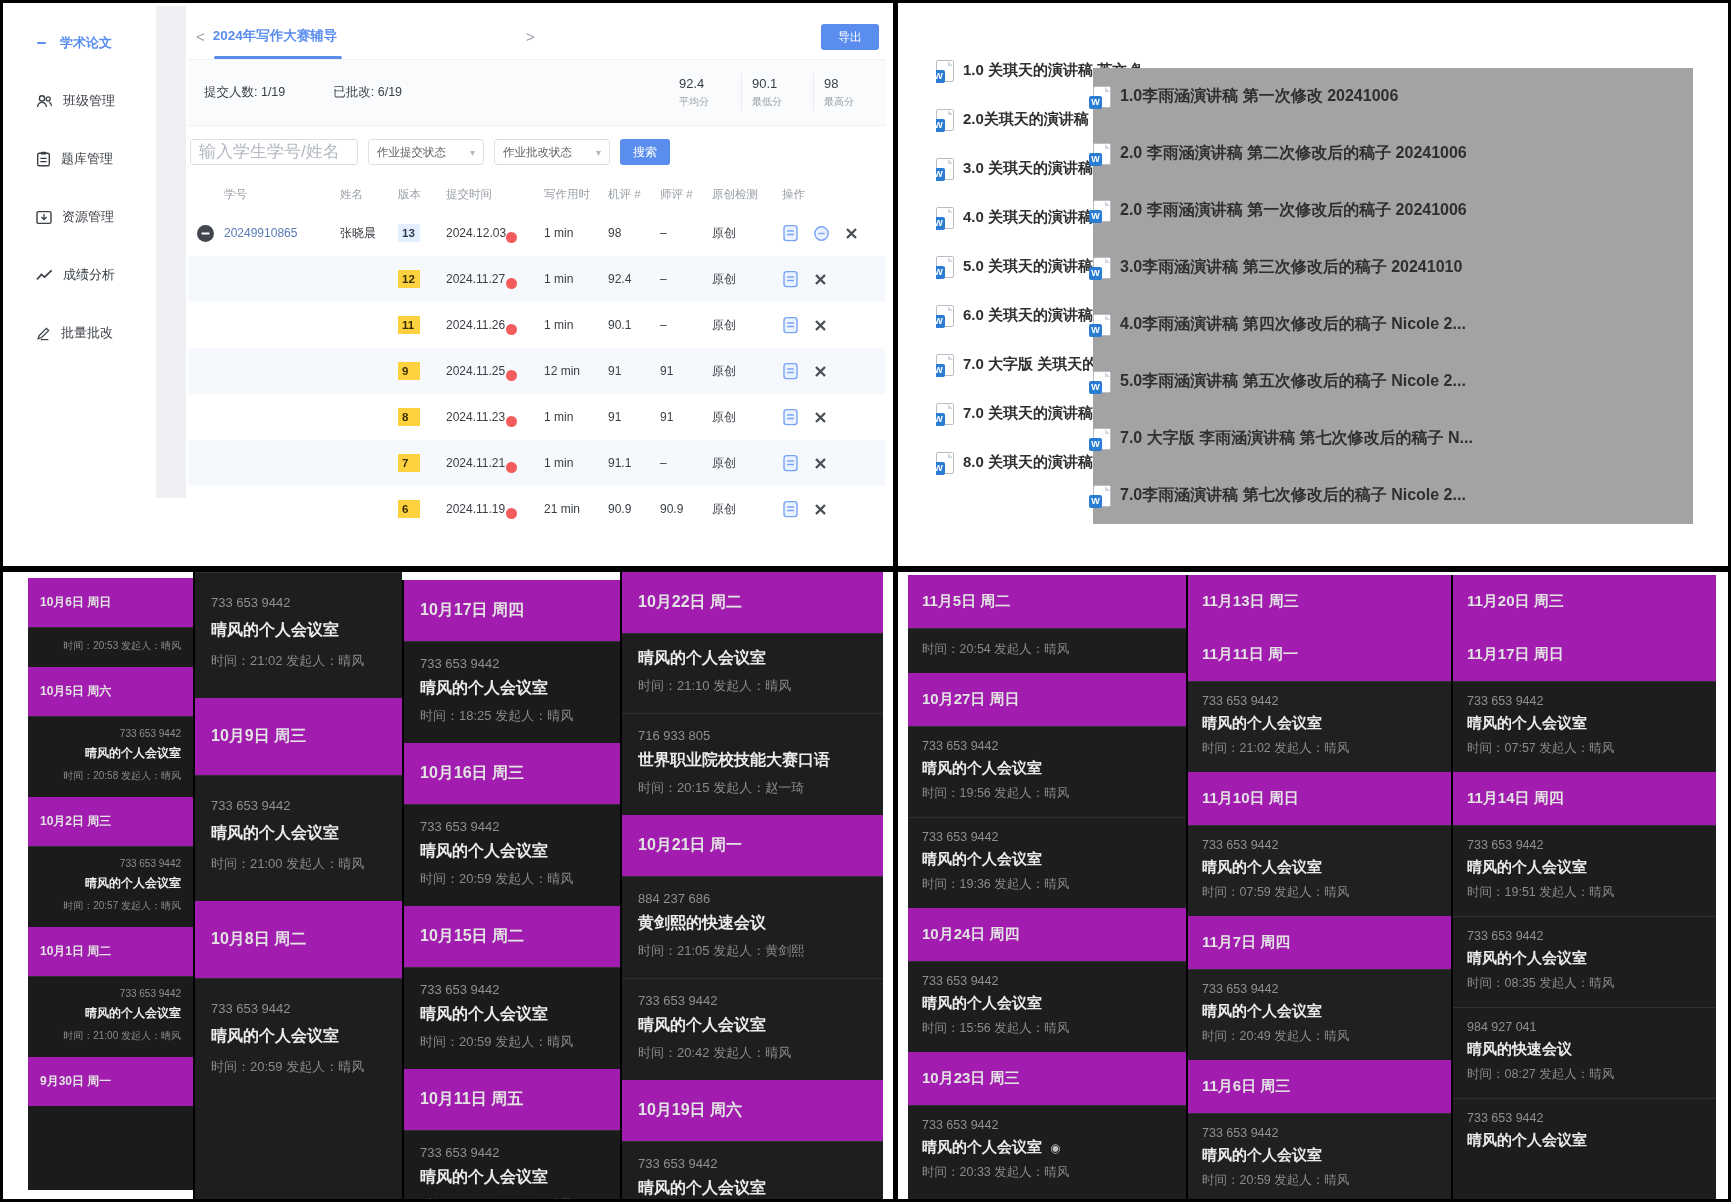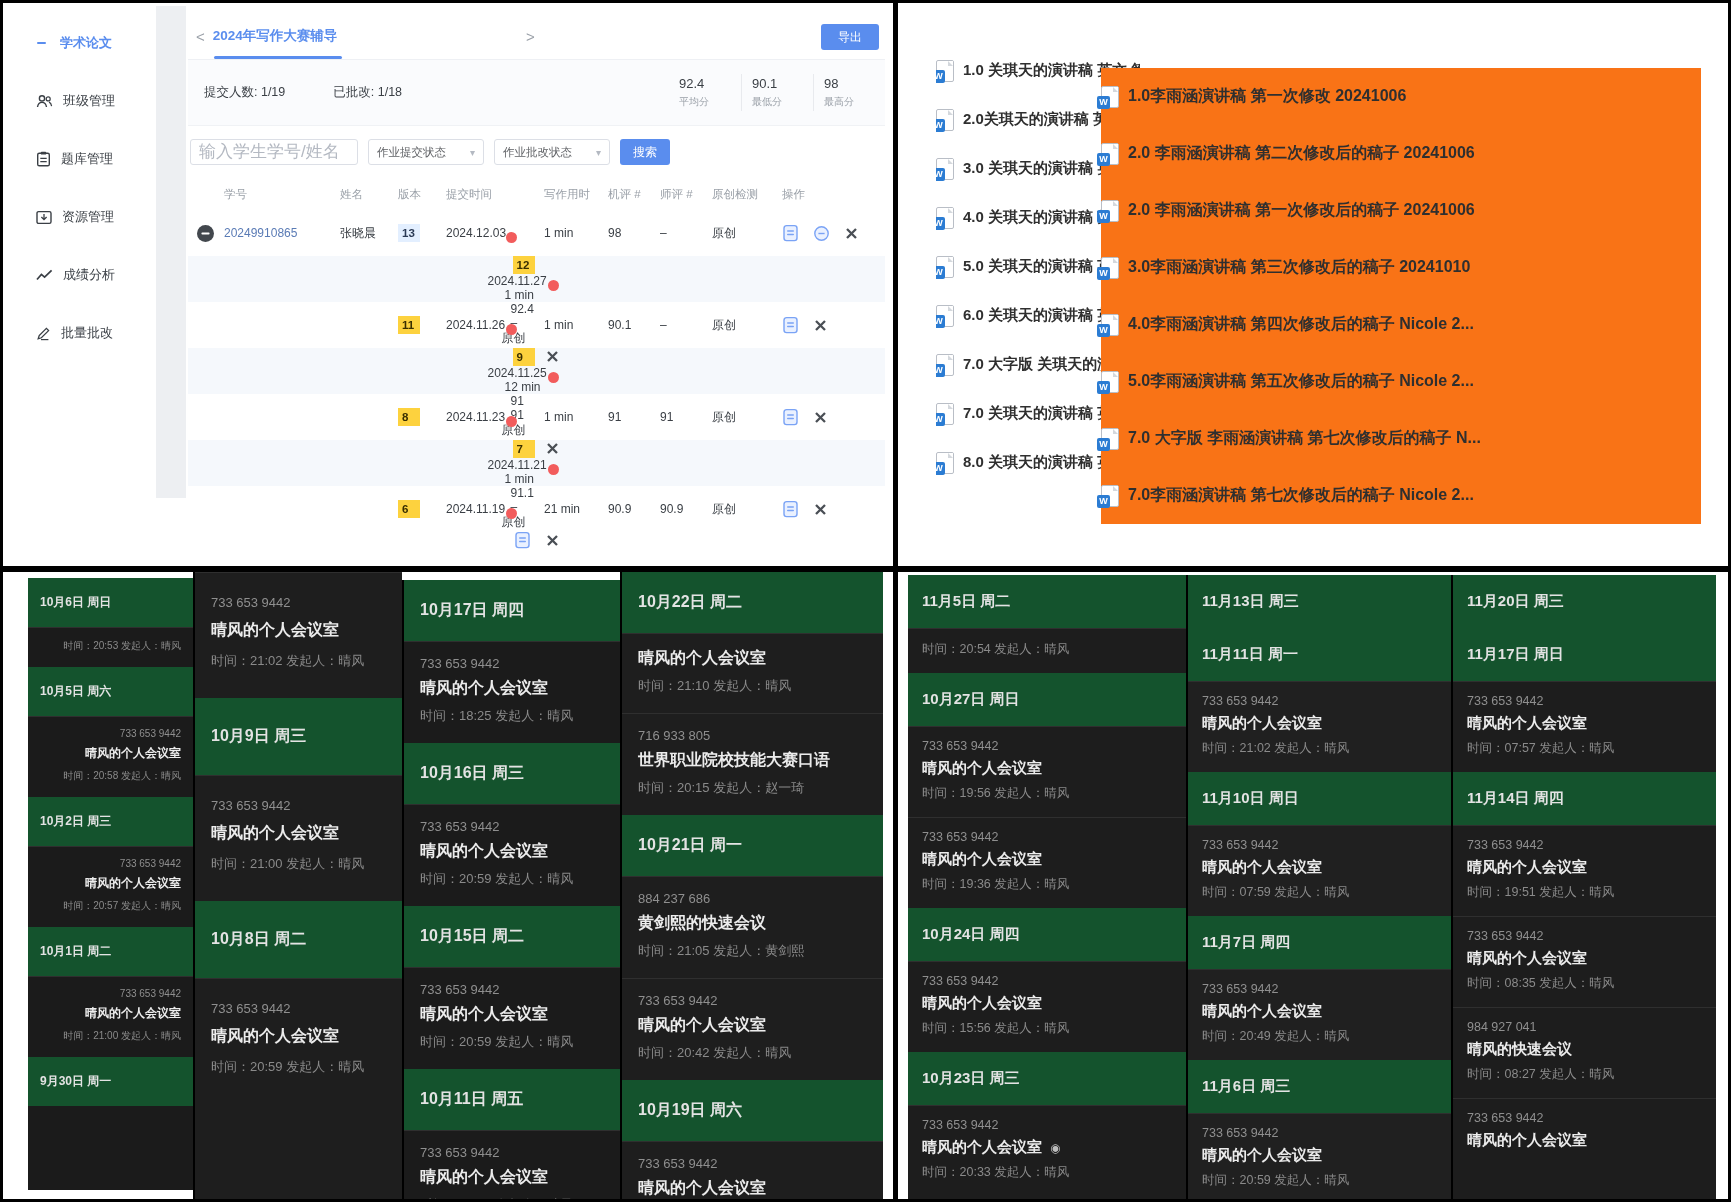--- a/index.html
+++ b/index.html
@@ -34,53 +34,53 @@
   .stat-v{font-size:13px;color:#3a3f45;}
   .stat-l{font-size:10px;color:#9aa0a8;margin-top:4px;}
   .filterrow{height:52px;display:flex;align-items:center;gap:10px;padding-left:2px;}
   .f-input{width:168px;height:26px;border:1px solid #dcdfe6;border-radius:3px;font-size:17px;padding:0 8px;color:#606266;}
   .f-input::placeholder{color:#b4b9c2;}
   .f-select{width:116px;height:26px;border:1px solid #dcdfe6;border-radius:3px;font-size:11.5px;color:#606266;display:flex;align-items:center;justify-content:space-between;padding:0 8px;cursor:pointer;background:#fff;}
   .f-select .arr{color:#b4b9c2;font-size:10px;}
   .search-btn{width:50px;height:26px;}
   .thead{display:flex;align-items:center;height:32px;font-size:11.5px;color:#9aa0a8;}
   .trow{display:flex;align-items:center;height:46px;font-size:12px;color:#3a3f45;}
-  .trow.alt{background:#f5f8fc;flex-direction:column;}
+  .trow.alt{background:#f5f8fc;}
   .c0{width:34px;display:flex;justify-content:center;}
   .c1{width:118px;padding-left:2px;}
   .c2{width:58px;}
   .c3{width:48px;}
   .c4{width:98px;position:relative;}
   .c5{width:64px;}
   .c6{width:52px;}
   .c7{width:52px;}
   .c8{width:70px;}
   .c9{flex:1;display:flex;align-items:center;gap:14px;}
   .sid{color:#5a7bb5;}
   .vbadge{display:inline-block;min-width:22px;padding:3px 4px;border-radius:0;text-align:left;font-weight:bold;font-size:11.5px;cursor:pointer;}
   .v-blue{background:#e3efff;color:#2b3a55;}
   .v-yellow{background:#fdd23e;color:#3a2f00;}
   .reddot{position:absolute;top:8px;width:11px;height:11px;border-radius:50%;background:#f25c5c;}
   .aicon{cursor:pointer;display:inline-flex;}
 
   
   .flist{position:absolute;}
   #flist-left{left:35px;top:40px;width:204px;overflow:hidden;}
-  #flist-right{left:200px;top:62px;width:600px;background:#f97316;}
+  #flist-right{left:192px;top:62px;width:600px;background:#a3a3a3;}
   .fitem{display:flex;align-items:center;gap:9px;white-space:nowrap;cursor:pointer;}
   #flist-left .fitem{height:49px;font-size:15px;}
   #flist-right .fitem{height:57px;font-size:16px;}
   .fname{color:#2f2f2f;font-weight:bold;overflow:hidden;}
   .wicon{position:relative;width:18px;height:22px;background:#fff;border:1px solid #b9bec6;border-radius:2px;flex:0 0 auto;}
   .wicon::before{content:"";position:absolute;right:0;top:0;border-style:solid;border-width:0 5px 5px 0;border-color:#fff #fff #d4d8dd #d4d8dd;}
   .wicon::after{content:"W";position:absolute;left:-5px;bottom:-2px;width:13px;height:13px;background:#2b7cd3;color:#fff;font-size:9px;font-weight:bold;line-height:13px;text-align:center;border-radius:2px;}
 
   
   .mcol{position:absolute;overflow:hidden;color:#e8e8e8;}
-  .mdate{background:#14532d;font-weight:bold;color:#e3e3e3;}
+  .mdate{background:#a21caf;font-weight:bold;color:#e3e3e3;}
   .mcard{border-top:1px solid #2f2f2f;cursor:pointer;}
   .mid{color:#8f8f8f;}
   .mname{color:#ececec;font-weight:bold;}
   .mmeta{color:#8a8a8a;}
   .meye{color:#bdbdbd;margin-left:8px;font-size:12px;}
   
   .mbig .mdate{font-size:16px;padding:20px 16px;}
   .mbig .mcard{padding:14px 16px 18px;}
   .mbig .mid{font-size:13px;margin-bottom:7px;}
   .mbig .mname{font-size:16px;margin-bottom:8px;}
@@ -171,21 +171,21 @@
       <div class="tabbar">
         <span class="chev">&lt;</span>
         <span class="tabtitle">2024年写作大赛辅导</span>
         <span class="tabline"></span>
         <span class="chev chev-next">&gt;</span>
         <button class="btn export-btn">导出</button>
       </div>
       <div class="statsband">
         <div class="stat-left">
           <span>提交人数: 1/19</span>
-          <span>已批改: 1/18</span>
+          <span>已批改: 6/19</span>
         </div>
         <div class="stat-cards">
           <div class="stat-card">
             <div class="stat-v">92.4</div>
             <div class="stat-l">平均分</div>
           </div>
           <div class="stat-card">
             <div class="stat-v">90.1</div>
             <div class="stat-l">最低分</div>
           </div>

